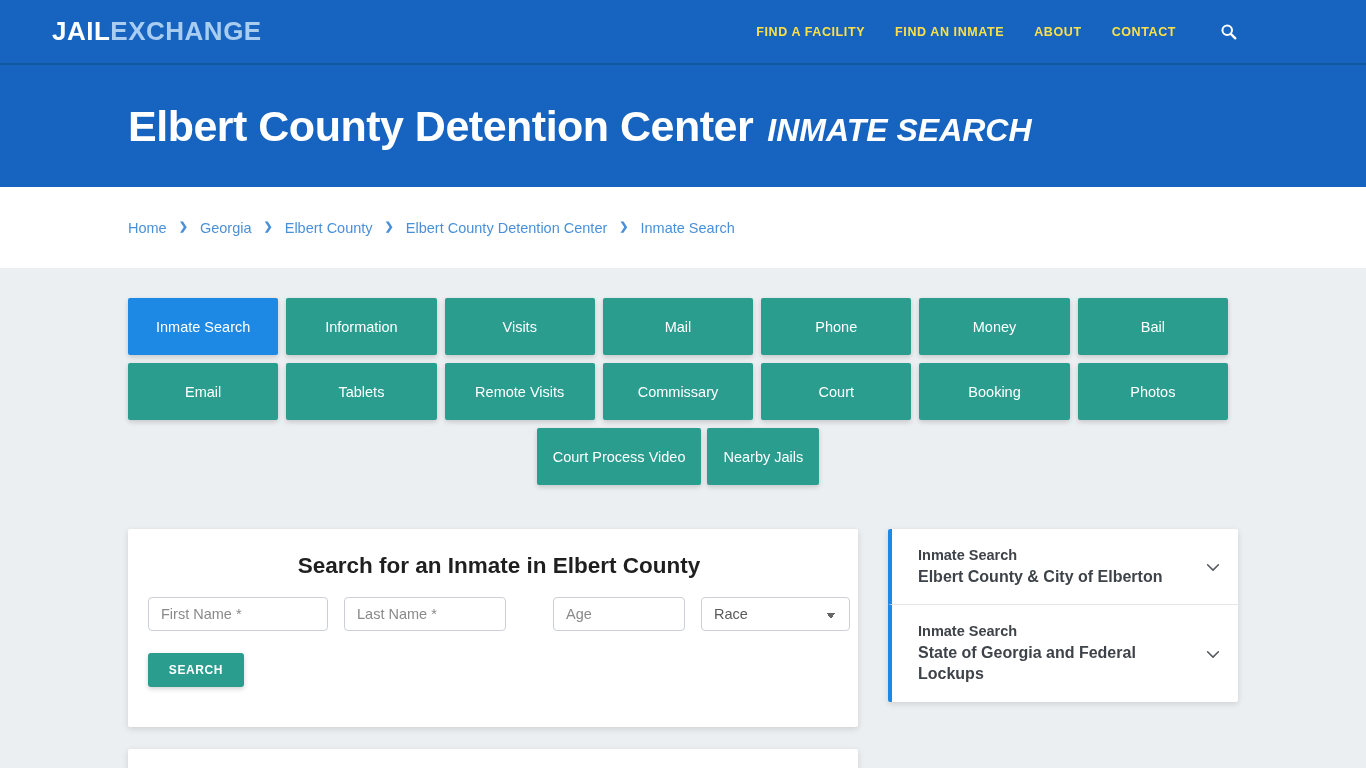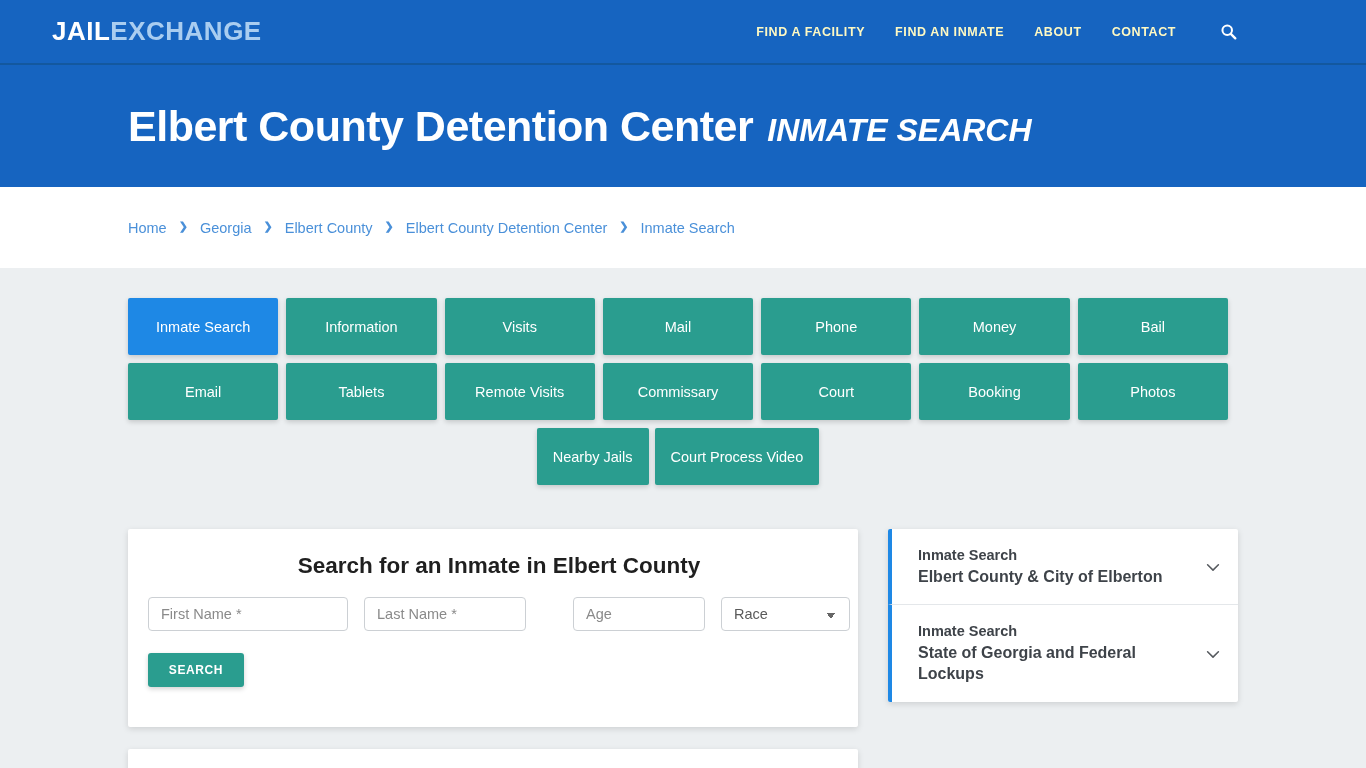--- a/index.html
+++ b/index.html
@@ -31,21 +31,21 @@
   .logo .jail { color: #ffffff; }
   .logo .exch { color: #a9cdf0; }
 
   .nav {
     margin-left: auto;
     display: flex;
     align-items: center;
     gap: 30px;
   }
   .nav-item {
-    color: #fef9c3;
+    color: #fde047;
     font-size: 12.5px;
     font-weight: bold;
     letter-spacing: 0.6px;
     text-decoration: none;
     white-space: nowrap;
   }
   .nav-search {
     margin-left: 12px;
     display: flex;
     align-items: center;
@@ -182,21 +182,21 @@
     border: 1px solid #ccd0d4;
     border-radius: 4px;
     padding: 0 12px;
     font-size: 14.5px;
     color: #5a5a5a;
     background: #ffffff;
     font-family: "Liberation Sans", sans-serif;
     outline: none;
   }
   .fld::placeholder { color: #8a8a8a; }
-  .fld-first { width: 200px; }
+  .fld-first { width: 180px; }
   .fld-last  { width: 162px; }
   .fld-age   { width: 132px; margin-left: 31px; }
   .fld-race  {
     width: 160px;
     appearance: none;
     -webkit-appearance: none;
     background-image:
       linear-gradient(45deg, transparent 50%, #666 50%),
       linear-gradient(135deg, #666 50%, transparent 50%);
     background-position:
@@ -317,22 +317,22 @@
 
     <button class="tab">Email</button>
     <button class="tab">Tablets</button>
     <button class="tab">Remote Visits</button>
     <button class="tab">Commissary</button>
     <button class="tab">Court</button>
     <button class="tab">Booking</button>
     <button class="tab">Photos</button>
   </div>
   <div class="tabrow3">
+    <button class="tab">Court Process Video</button>
     <button class="tab">Nearby Jails</button>
-    <button class="tab">Court Process Video</button>
   </div>
 
   <div class="columns">
 
     <div class="col-main">
       <div class="card search-card">
         <div class="card-title">Search for an Inmate in Elbert County</div>
         <div class="form-row">
           <input class="fld fld-first" type="text" placeholder="First Name *" style="">
           <input class="fld fld-last" type="text" placeholder="Last Name *" style="">

